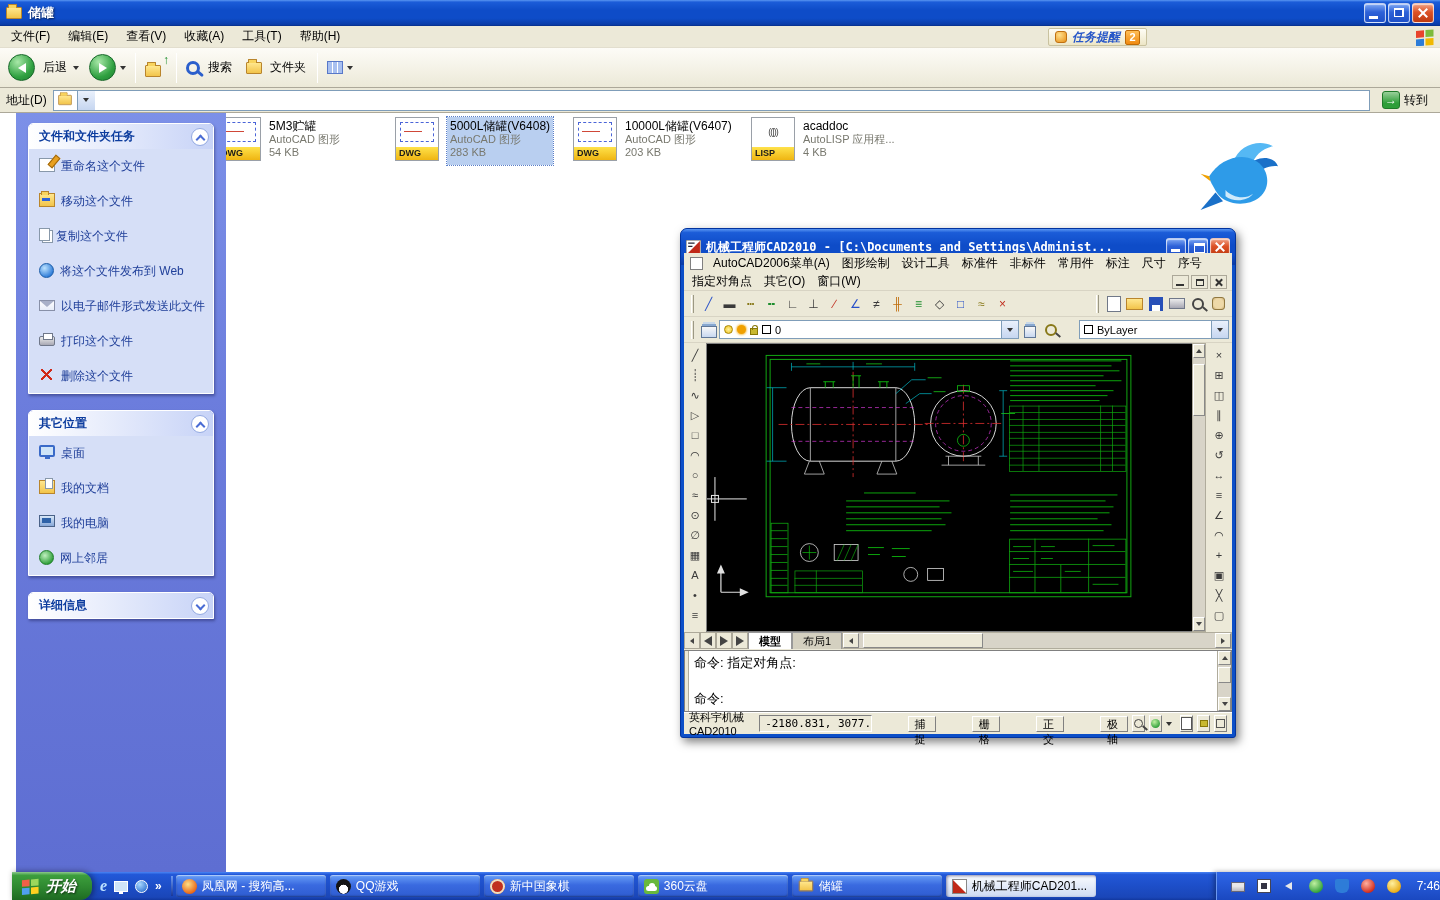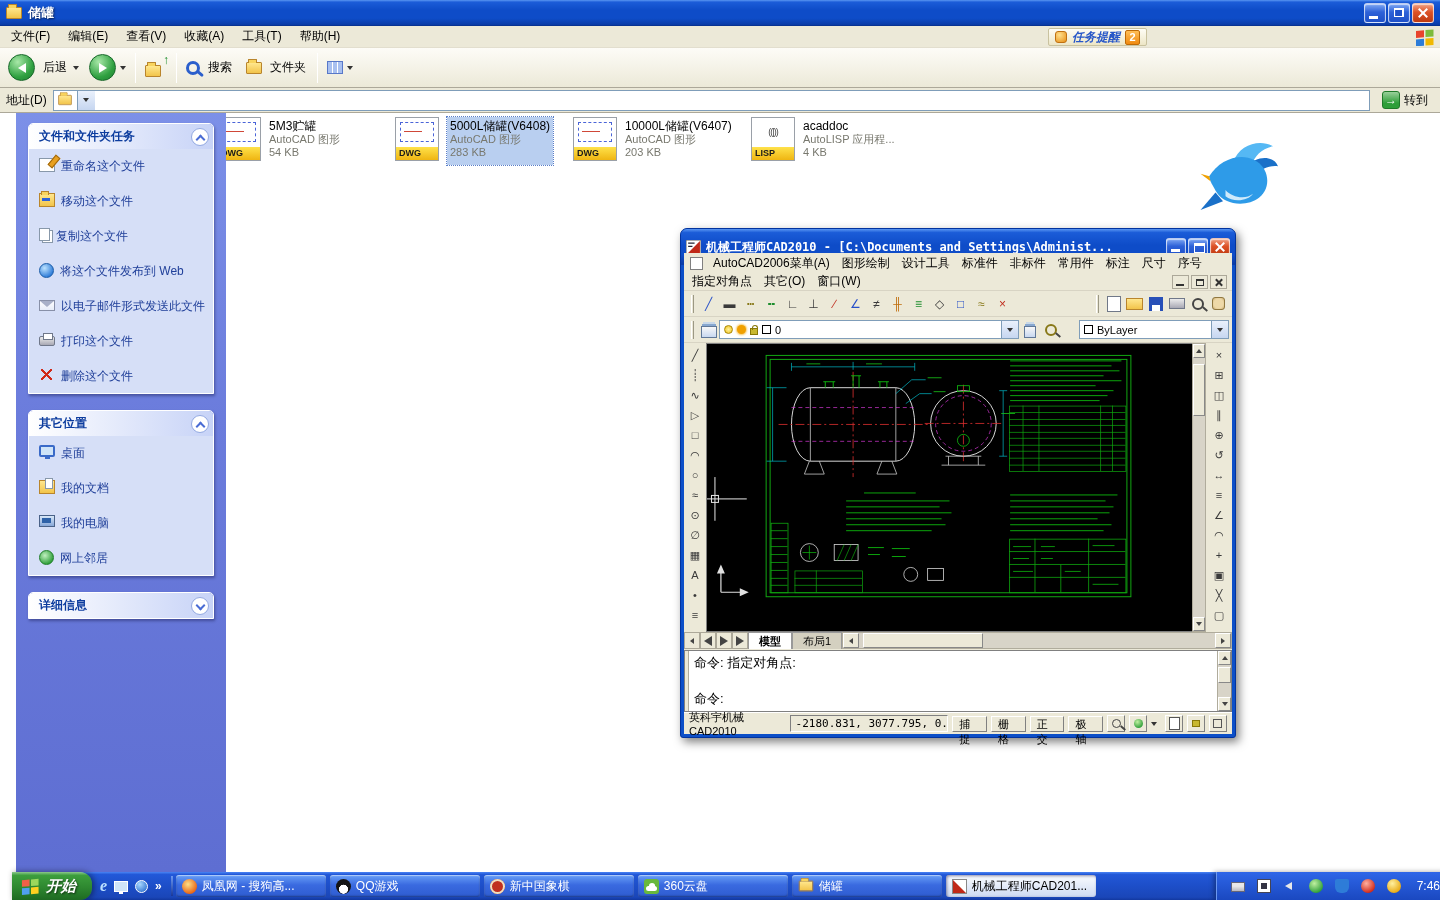--- a/index.html
+++ b/index.html
@@ -196,21 +196,21 @@
 
   .cmd { height:62px; margin:1px 0 0; border:1px solid #808080; background:#fff; display:flex; }
   .cmd-grip { width:4px; background:#ECE9D8; border-right:1px solid #B0AC9C; }
   .cmd-text { flex:1; padding:3px 5px; display:flex; flex-direction:column; justify-content:space-between;
     font-size:13px; color:#000; font-family:"Liberation Sans","DejaVu Sans",sans-serif; }
   .cmd-vs { width:14px; background:#D8D4C8; border-left:1px solid #B0AC9C; display:flex; flex-direction:column; }
 
   .cad-status { height:22px; display:flex; align-items:center; gap:4px; padding:0 5px; background:#ECE9D8; border-top:1px solid #fff; font-size:11px; }
   .coords { width:168px; height:17px; border:1px solid; border-color:#808080 #fff #fff #808080; padding:1px 5px; font-size:11px;
     font-family:"DejaVu Sans Mono","Liberation Mono",monospace; white-space:nowrap; overflow:hidden; }
-  .stog { height:16px; padding:0 6px; border:1px solid; border-color:#fff #808080 #808080 #fff; background:#ECE9D8; line-height:15px; cursor:pointer; }
+  .stog { height:16px; padding:0 6px; border:1px solid; border-color:#fff #808080 #808080 #fff; background:#ECE9D8; line-height:15px; cursor:pointer;margin-left:32px; }
   .sico { width:19px; height:17px; border:1px solid; border-color:#fff #808080 #808080 #fff; background:#ECE9D8; display:flex; align-items:center; justify-content:center; cursor:pointer; }
   .paper-ico { width:11px; height:13px; background:#fff; border:1px solid #555; }
   .lock-mini { width:8px; height:7px; background:#C8B830; border:1px solid #887808; position:relative; }
 
   
   .taskbar { position:absolute; left:12px; bottom:0; width:100%; height:28px; z-index:50; display:flex; align-items:stretch;
     background:linear-gradient(180deg,#4A84F4 0%,#2258D8 9%,#1D4EC8 50%,#1A46B8 90%,#1238A0 100%); }
   .start { display:flex; align-items:center; gap:6px; padding:0 16px 0 9px; cursor:pointer;
     background:linear-gradient(180deg,#8CC88C 0%,#3C9E3C 12%,#2E8830 55%,#1E6A22 100%);
     border-radius:0 12px 12px 0; box-shadow:2px 0 6px rgba(0,0,0,.45); }

